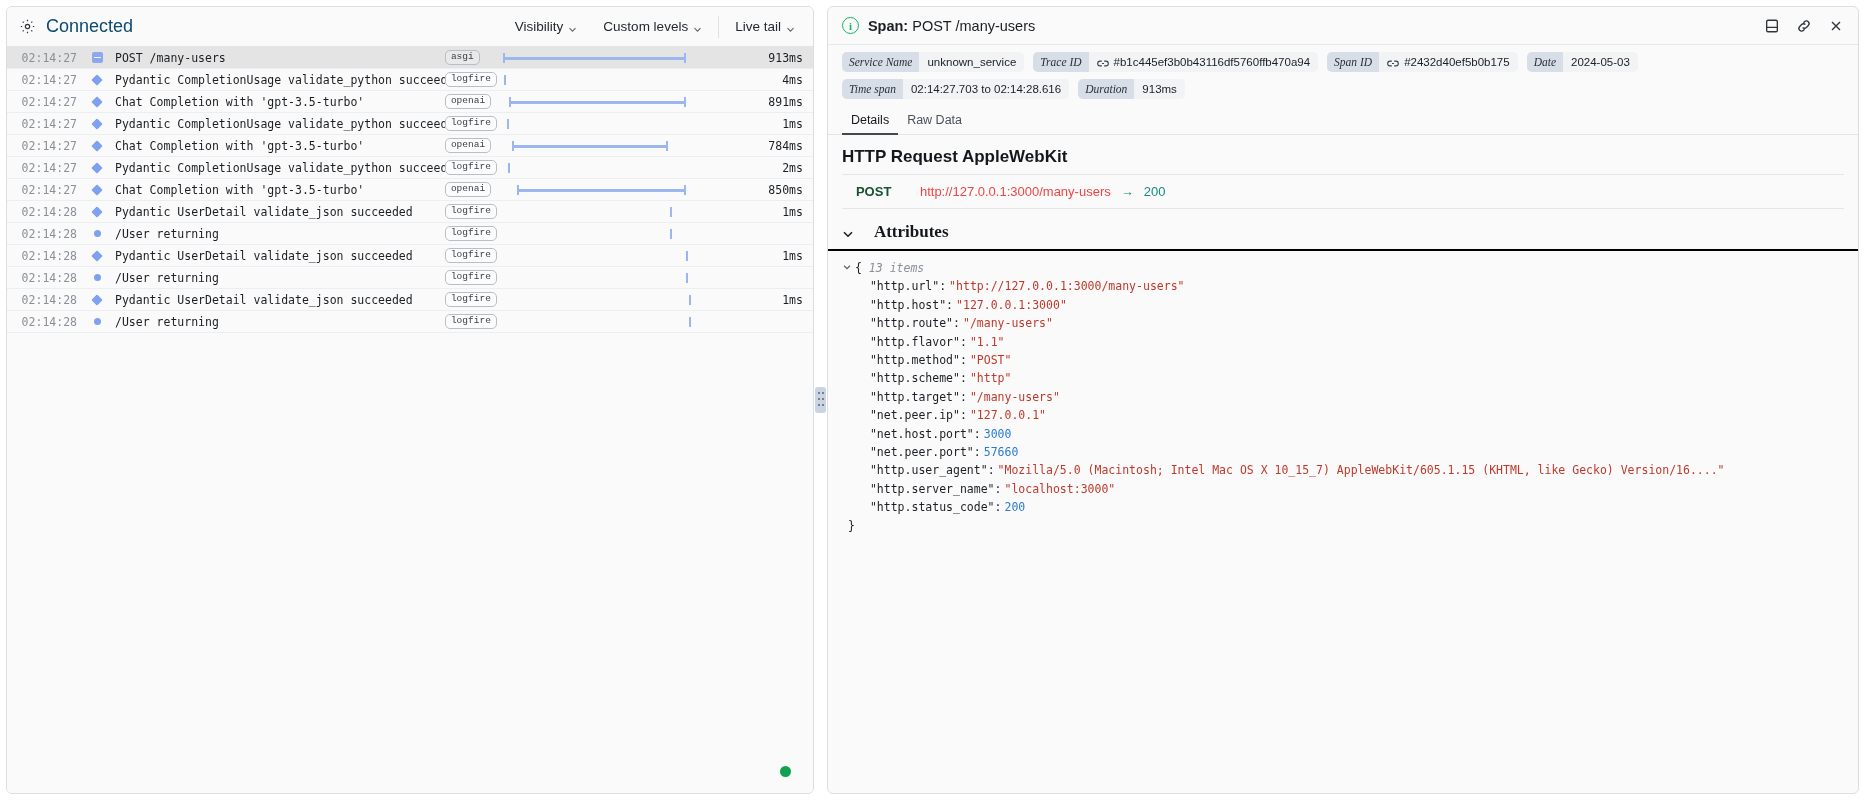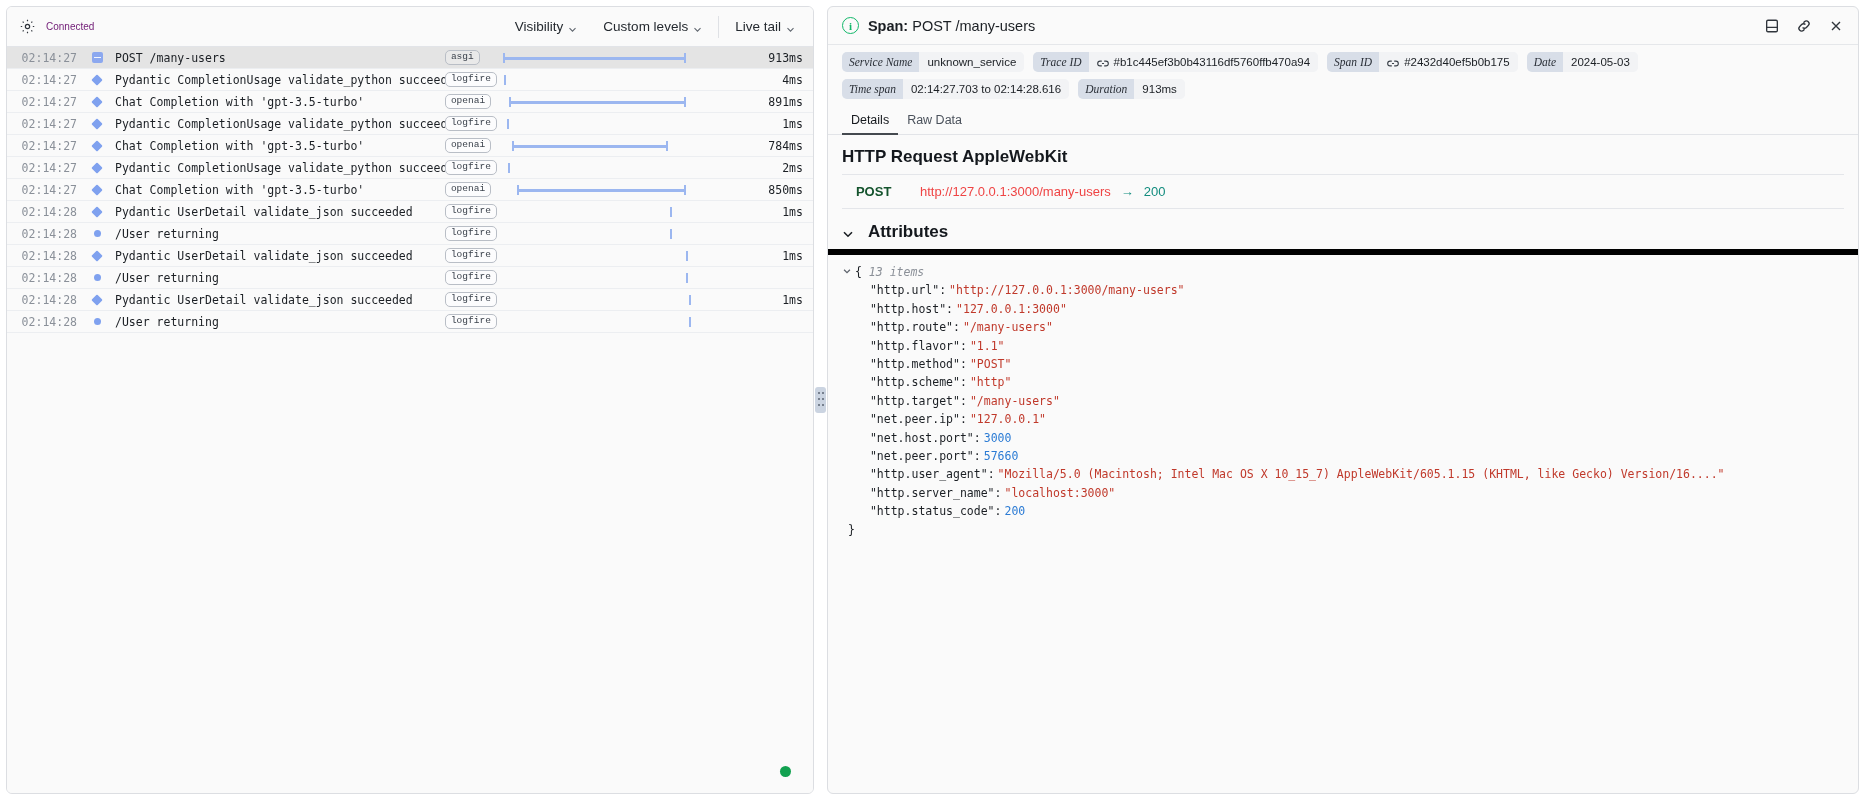--- a/index.html
+++ b/index.html
@@ -33,21 +33,21 @@
     height: 40px;
     display: flex;
     align-items: center;
     padding: 0 12px;
     border-bottom: 1px solid #e2e4e8;
     background: #fafafa;
     flex: 0 0 auto;
   }
   .gear-icon { width: 17px; height: 17px; display: inline-block; flex: 0 0 auto; }
   .conn-label {
-    font-size: 10px; color: #701a75; margin-left: 10px;
+    font-size: 18px; color: #0c4a6e; margin-left: 10px;
     font-family: "Liberation Sans", sans-serif;
     text-align: center;
   }
   .toolbar-spacer { flex: 1 1 auto; }
   .tb-item {
     font-size: 13.5px; color: #24292f;
     display: flex; align-items: center; gap: 5px;
     padding: 3px 6px; border-radius: 4px; cursor: pointer;
     white-space: nowrap;
   }
@@ -214,23 +214,23 @@
     border-top: 1px solid #e4e6ea; border-bottom: 1px solid #e4e6ea;
     padding: 9px 14px 9px 14px; margin: 0 14px;
     font-size: 13px;
   }
   .http-method { font-weight: 700; color: #14532d; width: 64px; flex:0 0 auto; }
   .http-url { color: #ef4444; }
   .http-arrow { color: #128c7e; margin: 0 10px; }
   .http-status { color: #128c7e; }
 
   .attr-head {
-    display: flex; align-items: center; gap: 14px;
+    display: flex; align-items: center; gap: 20px;
     padding: 13px 14px 7px 14px;
-    border-bottom: 6px solid #000000; margin: 0 0 0 0;
+    border-bottom: 2px solid #000000; margin: 0 0 0 0; font-family: Liberation Serif, serif;
   }
   .attr-head .cv { width: 12px; height: 12px; }
   .attr-head h3 { font-size: 17px; font-weight: 700; color: #14181d; }
 
   .json {
     font-family: "DejaVu Sans Mono", monospace;
     font-size: 11.5px; line-height: 18.4px;
     padding: 8px 14px 0 14px; color: #1b1f24;
   }
   .json-line { white-space: nowrap; display: flex; align-items: baseline; }

